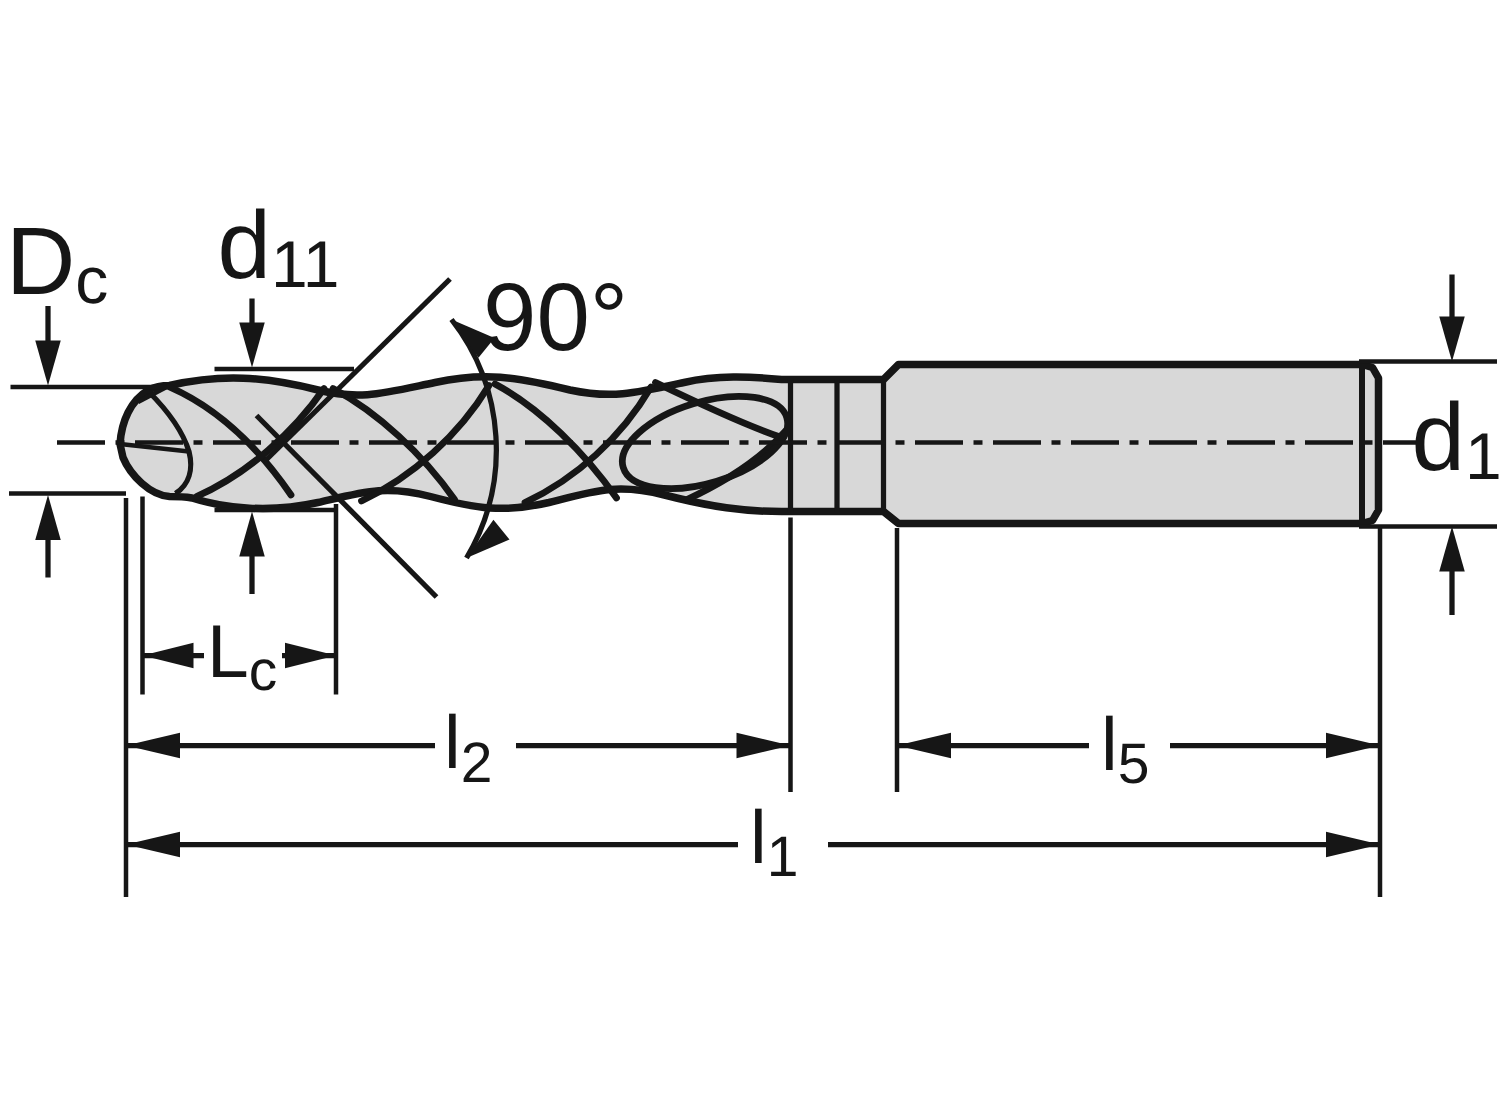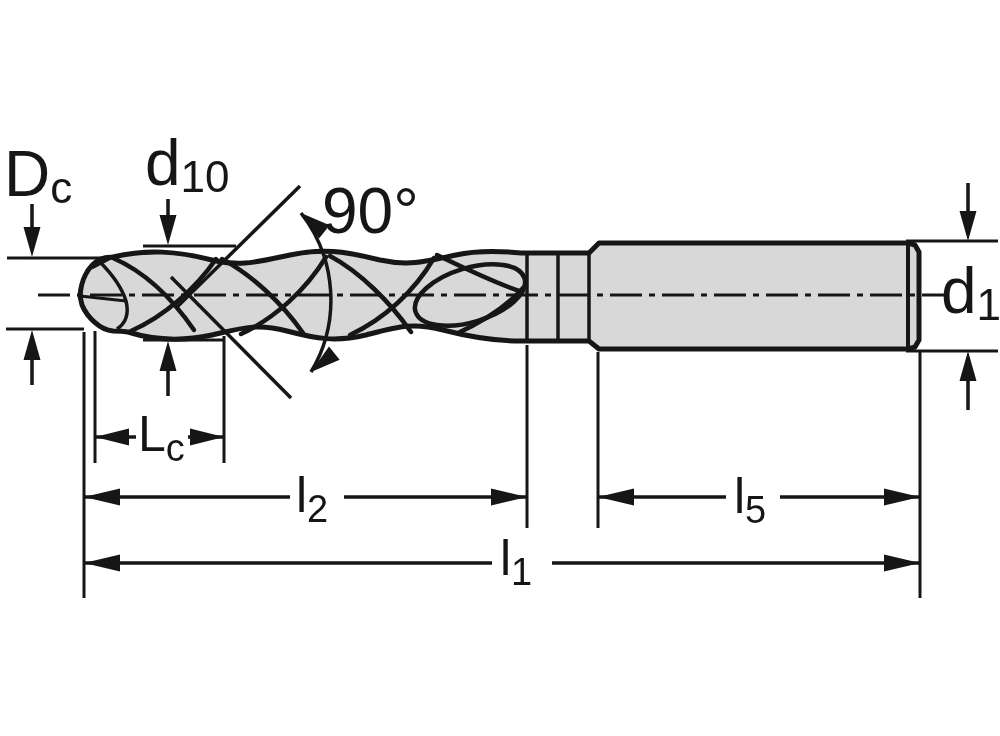--- a/index.html
+++ b/index.html
@@ -163,21 +163,21 @@
   </g>
 </svg>
 
   <div class="lbl" style="left:4px;top:142px;">
     <span class="main">D</span>
       <span class="sub">c</span>
   </div>
 
   <div class="lbl" style="left:145px;top:131px;">
     <span class="main">d</span>
-      <span class="sub">10</span>
+      <span class="sub">11</span>
   </div>
 
   <div class="lbl" style="left:322px;top:179px;">
     <span class="main">90°</span>
   </div>
 
   <div class="lbl" style="left:941px;top:259px;">
     <span class="main">d</span>
       <span class="sub">1</span>
   </div>

